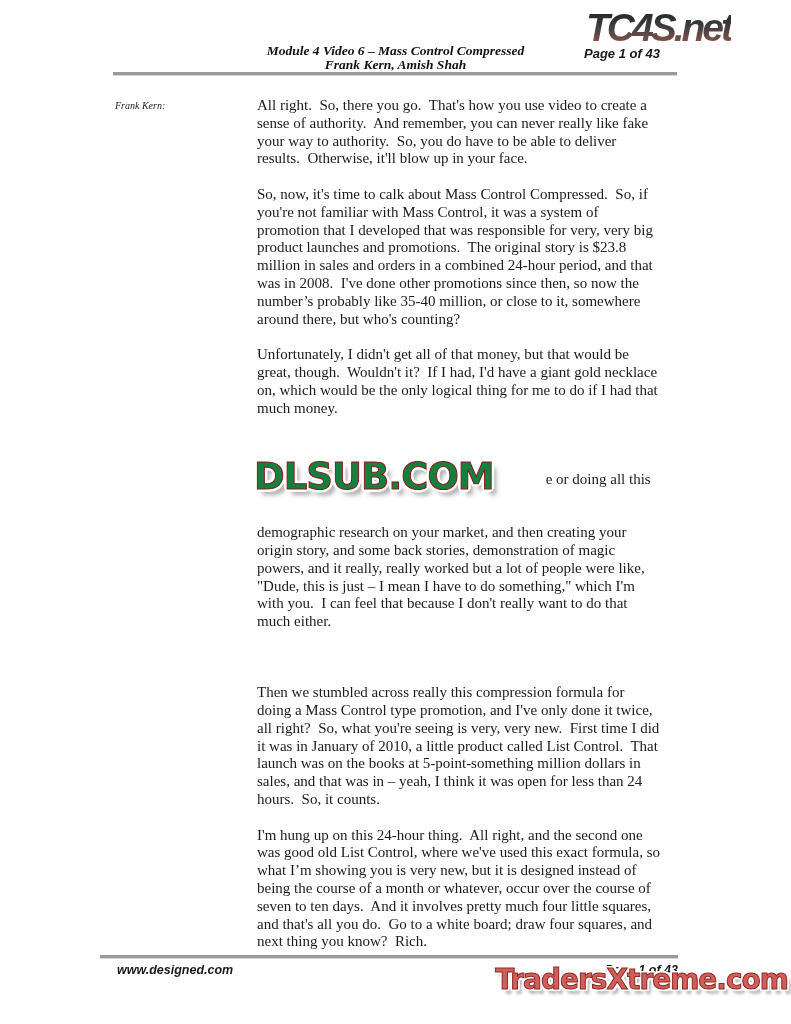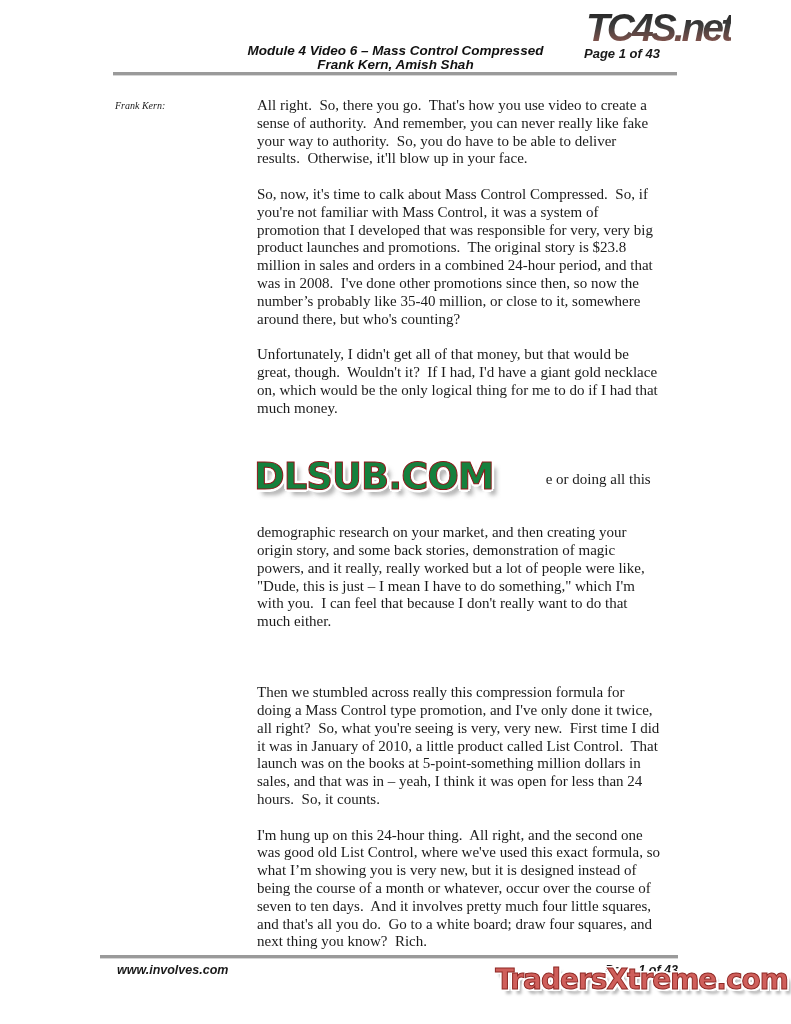--- a/index.html
+++ b/index.html
@@ -16,21 +16,21 @@
     -webkit-background-clip:text; background-clip:text; color:transparent;
   }
   .top-page-label {
     position:absolute; top:46px; left:584px;
     font-family:"Liberation Sans", sans-serif; font-weight:bold; font-style:italic;
     font-size:13px; color:#1a1a1a; white-space:nowrap;
   }
   
   .header-title {
     position:absolute; top:44px; left:0; width:791px; text-align:center;
-    font-family:Liberation Sans, sans-serif; font-weight:bold; font-style:italic;
+    font-family:Liberation Serif, serif; font-weight:bold; font-style:italic;
     font-size:13.5px; line-height:13.5px; color:#111111;
   }
   
   .rule { position:absolute; background:#9a9a9a; border-bottom:1px solid #d6d6d6; }
   .rule-top { top:72px; left:113px; width:564px; height:3px; }
   .rule-bottom { top:955px; left:100px; width:578px; height:3px; }
   
   .speaker {
     position:absolute; top:97px; left:115px;
     font-style:italic; font-size:10px; line-height:17.8px; white-space:nowrap;
@@ -128,17 +128,17 @@
     <p class="para">I'm hung up on this 24-hour thing.  All right, and the second one
 was good old List Control, where we've used this exact formula, so
 what I’m showing you is very new, but it is designed instead of
 being the course of a month or whatever, occur over the course of
 seven to ten days.  And it involves pretty much four little squares,
 and that's all you do.  Go to a white board; draw four squares, and
 next thing you know?  Rich.</p>
   </div>
 
   <div class="rule rule-bottom"></div>
-  <div class="footer-site">www.involves.com</div>
+  <div class="footer-site">www.designed.com</div>
   <div class="footer-page">Page 1 of 43</div>
   <div class="bottom-logo">TradersXtreme.com</div>
 
 </div>
 
 </body></html>

